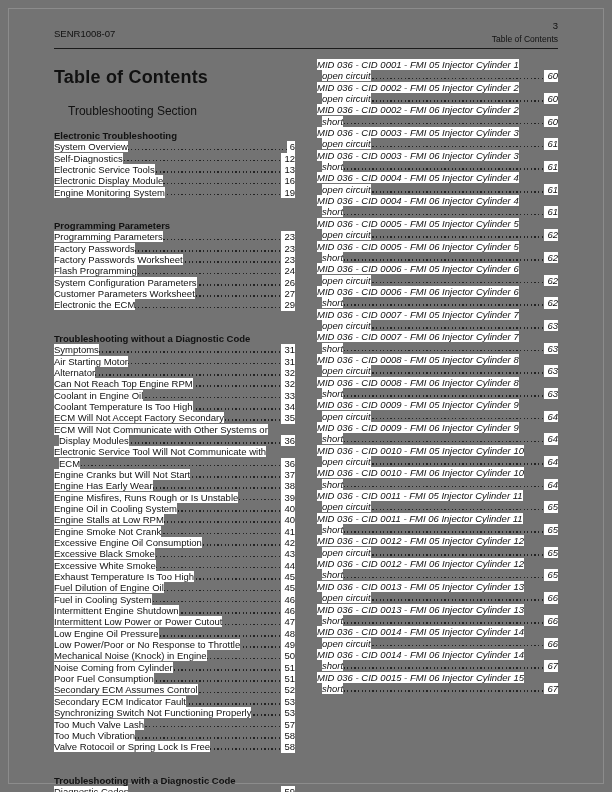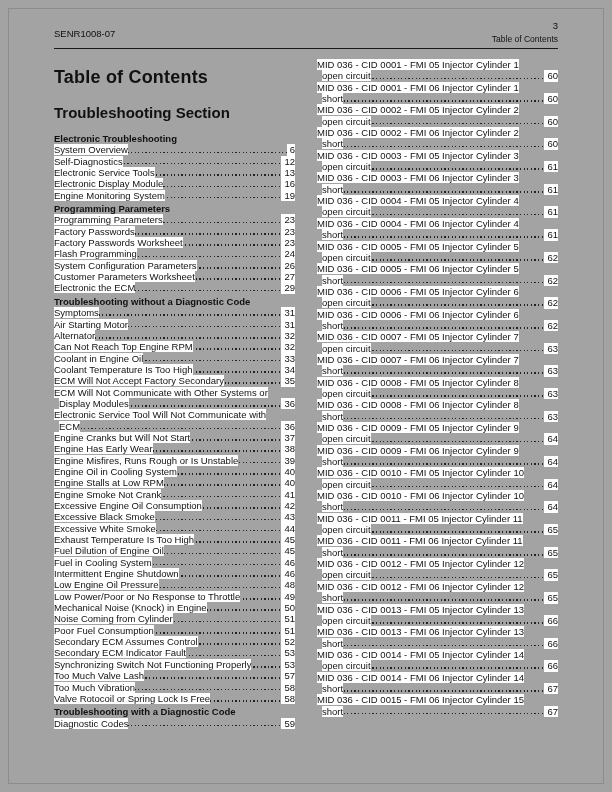--- a/index.html
+++ b/index.html
@@ -1,53 +1,53 @@
 <!DOCTYPE html>
 <html><head>
 <meta charset="utf-8">
 <style>
   html, body { margin: 0; padding: 0; background: #ffffff; }
   body {
     width: 612px; height: 792px;
     font-family: "Liberation Sans", "DejaVu Sans", sans-serif;
     color: #111;
   }
-  .page { position: relative; width: 612px; height: 792px; background: #a3a3a3; overflow: hidden; }
+  .page { position: relative; width: 612px; height: 792px; background: #737373; overflow: hidden; }
   .frame { position: absolute; inset: 8px; border: 1px solid #8c8c8c; pointer-events: none; }
   .content { position: absolute; left: 54px; right: 54px; top: 20px; }
 
   
   .hdr { display: flex; justify-content: space-between; align-items: flex-start; }
   .hdr-left { font-size: 9.5px; margin-top: 8px; }
   .hdr-right { text-align: right; }
   .hdr-page { font-size: 9.5px; }
   .hdr-sec { font-size: 8.5px; margin-top: 3px; }
   .rule { border: none; border-top: 1.2px solid #1a1a1a; margin: 4px 0 0 0; }
 
   
   .cols { display: flex; gap: 22px; margin-top: 10px; }
   .col { flex: 1 1 0; min-width: 0; }
 
   h1.title { font-size: 18px; font-weight: bold; margin: 8px 0 16px 0; letter-spacing: 0.2px; }
-  h2.sec { font-size: 15px; font-weight: bold; margin: 0 0 12px 0; }
-
-  .group { margin-top: 2px; }
+  h2.sec { font-size: 12px; font-weight: normal; margin: 0 0 12px 14px; }
+
+  .group { margin-top: 22px; }
   .group:first-child { margin-top: 0; }
   .group-h { font-weight: bold; font-size: 9.5px; line-height: 11.35px; }
 
   
   .entry {
     position: relative;
     font-size: 9.5px;
     line-height: 11.35px;
     padding-left: 5px;
     text-indent: -5px;
   }
   .col-left .entry { padding-right: 10px; }
-  .col-right .entry { padding-right: 20px; }
+  .col-right .entry { padding-right: 20px; font-style: italic; }
   .entry::after {
     content: "";
     position: absolute;
     left: 5px; right: 0; bottom: 2.6px;
     height: 1.6px;
     background-image: repeating-linear-gradient(to right, #222 0 1.3px, transparent 1.3px 3.6px);
     z-index: 0;
   }
   .entry .lbl { position: relative; z-index: 1; background: #fff; }
   .entry .pg {
@@ -222,20 +222,24 @@
   </div>
                 <div class="entry">
     <span class="lbl">Fuel in Cooling System</span>
     <span class="pg">46</span>
   </div>
                 <div class="entry">
     <span class="lbl">Intermittent Engine Shutdown</span>
     <span class="pg">46</span>
   </div>
                 <div class="entry">
+    <span class="lbl">Intermittent Low Power or Power Cutout</span>
+    <span class="pg">47</span>
+  </div>
+                <div class="entry">
     <span class="lbl">Low Engine Oil Pressure</span>
     <span class="pg">48</span>
   </div>
                 <div class="entry">
     <span class="lbl">Low Power/Poor or No Response to Throttle</span>
     <span class="pg">49</span>
   </div>
                 <div class="entry">
     <span class="lbl">Mechanical Noise (Knock) in Engine</span>
     <span class="pg">50</span>
@@ -285,21 +289,20 @@
   </div>
           </div>
       </section>
       <section class="col col-right">
         <div>
             <div class="entry">
     <span class="lbl">MID 036 - CID 0001 - FMI 05 Injector Cylinder 1 open circuit</span>
     <span class="pg">60</span>
   </div>
             <div class="entry">
-    <span class="lbl">MID 036 - CID 0001 - FMI 06 Injector Cylinder 1 short</span>
     <span class="pg">60</span>
   </div>
             <div class="entry">
     <span class="lbl">MID 036 - CID 0002 - FMI 05 Injector Cylinder 2 open circuit</span>
     <span class="pg">60</span>
   </div>
             <div class="entry">
     <span class="lbl">MID 036 - CID 0002 - FMI 06 Injector Cylinder 2 short</span>
     <span class="pg">60</span>
   </div>

